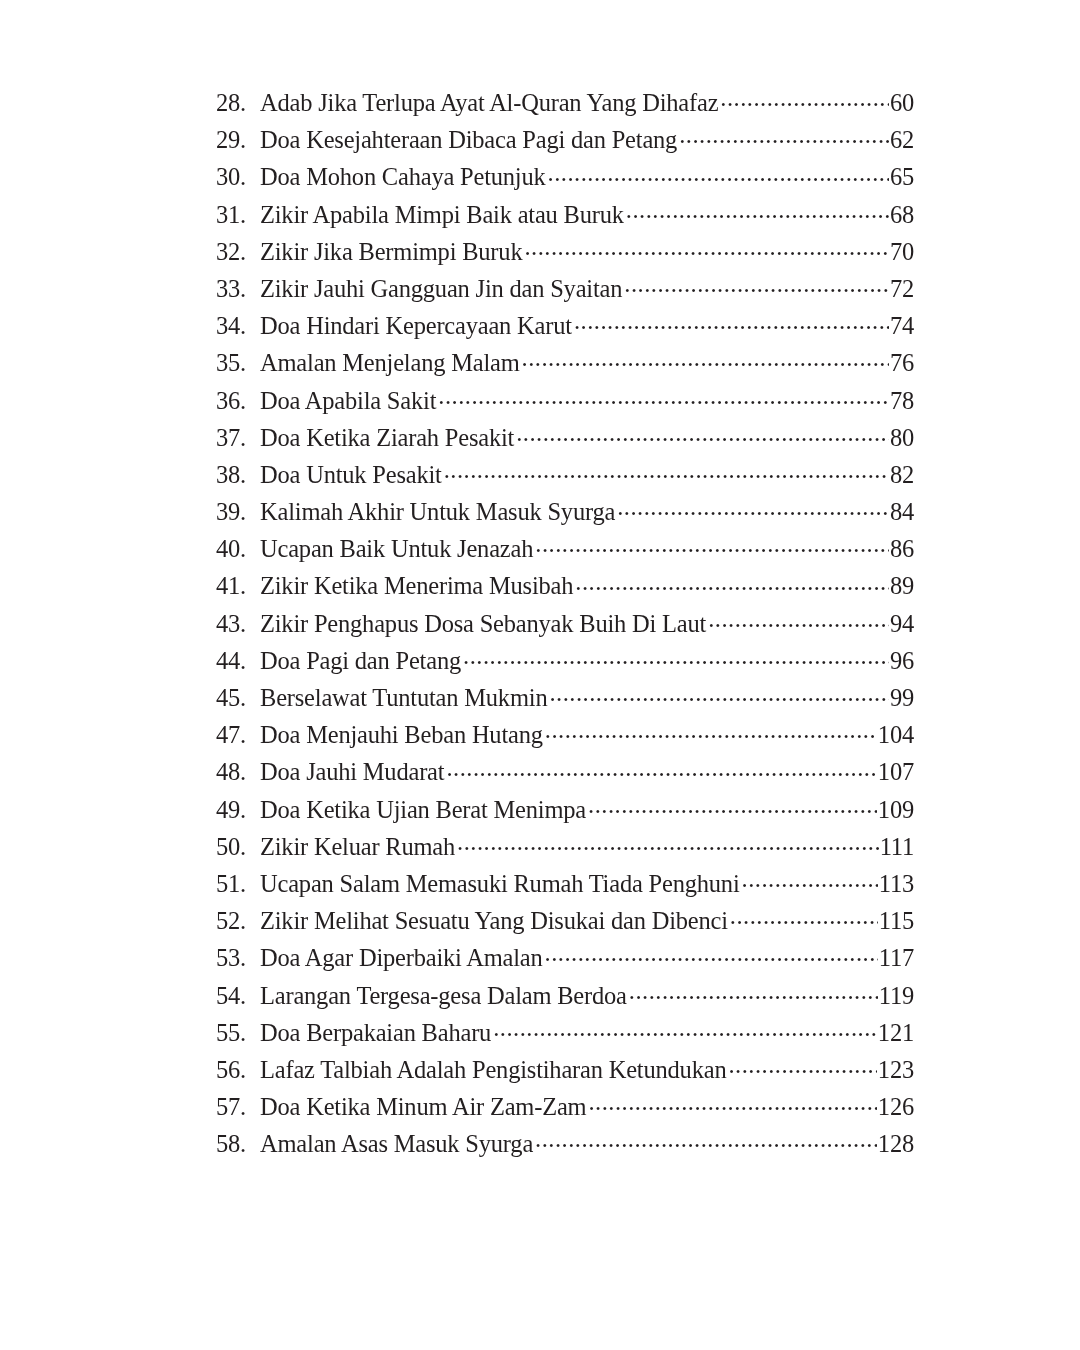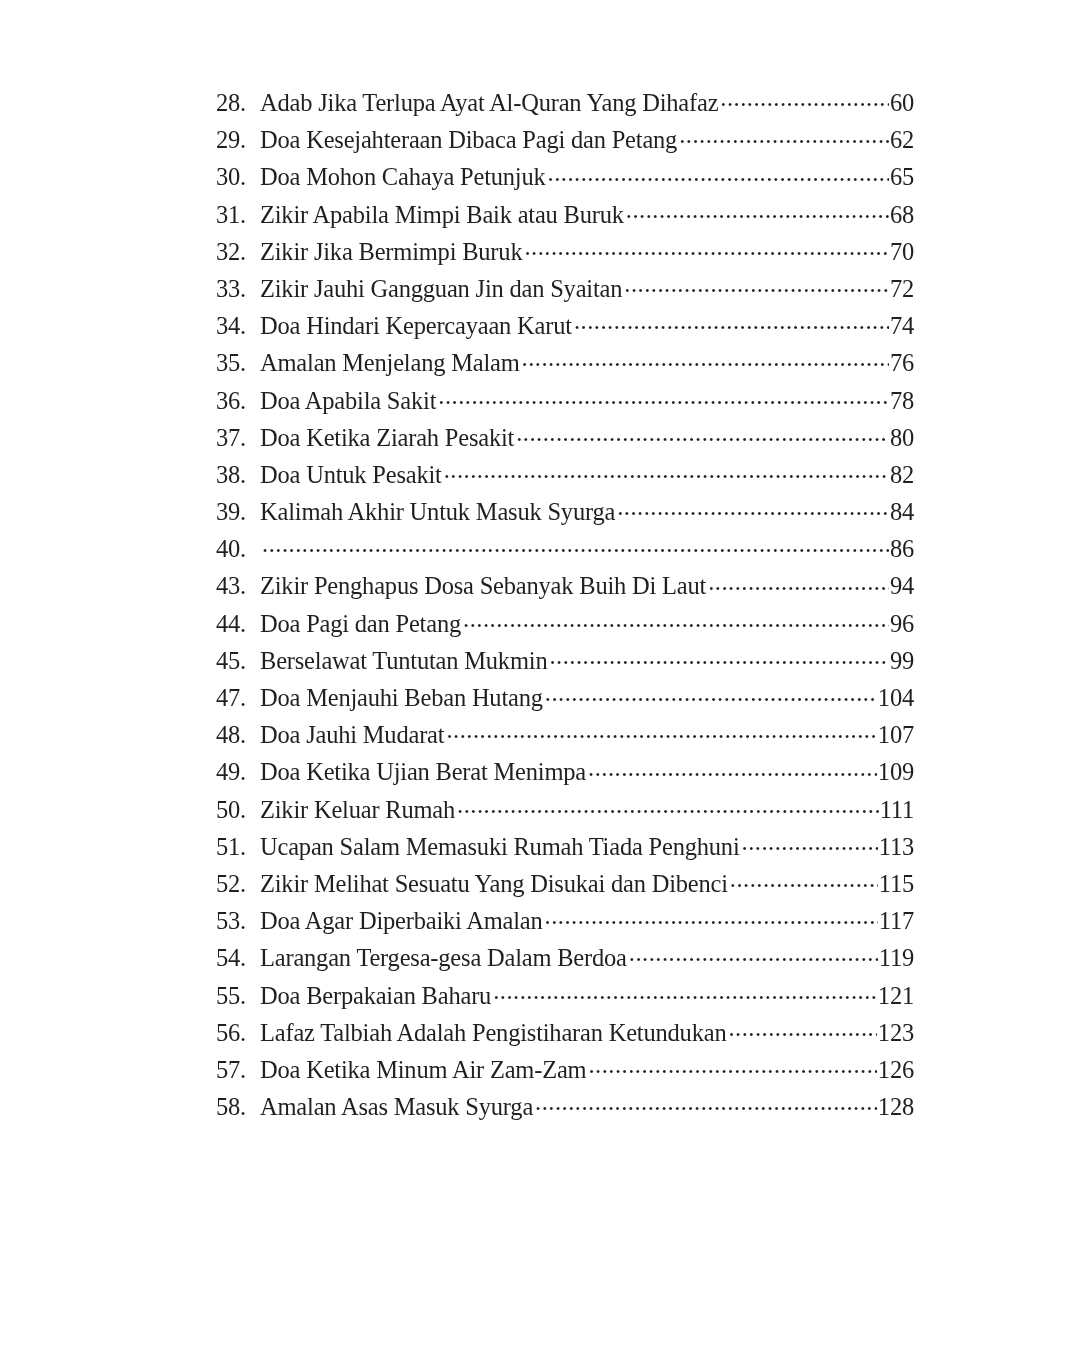--- a/index.html
+++ b/index.html
@@ -135,22 +135,29 @@
     <span class="toc-page">82</span>
   </li>
     <li class="toc-row">
     <span class="toc-num">39.</span>
     <span class="toc-title">Kalimah Akhir Untuk Masuk Syurga</span>
     <span class="toc-leader"></span>
     <span class="toc-page">84</span>
   </li>
     <li class="toc-row">
     <span class="toc-num">40.</span>
+    <span class="toc-title">Ucapan Baik Untuk Jenazah</span>
     <span class="toc-leader"></span>
     <span class="toc-page">86</span>
+  </li>
+    <li class="toc-row">
+    <span class="toc-num">41.</span>
+    <span class="toc-title">Zikir Ketika Menerima Musibah</span>
+    <span class="toc-leader"></span>
+    <span class="toc-page">89</span>
   </li>
     <li class="toc-row">
     <span class="toc-num">43.</span>
     <span class="toc-title">Zikir Penghapus Dosa Sebanyak Buih Di Laut</span>
     <span class="toc-leader"></span>
     <span class="toc-page">94</span>
   </li>
     <li class="toc-row">
     <span class="toc-num">44.</span>
     <span class="toc-title">Doa Pagi dan Petang</span>

